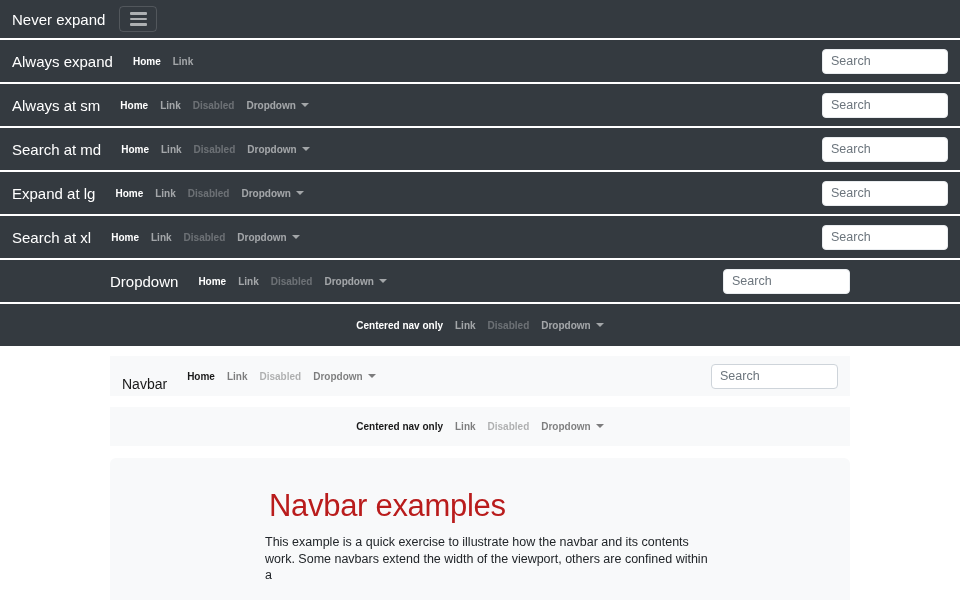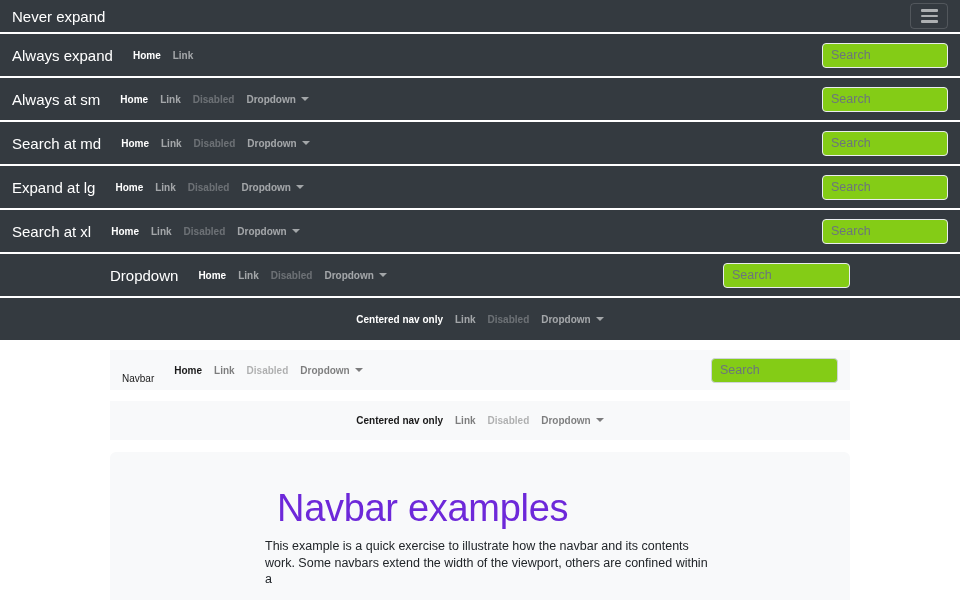--- a/index.html
+++ b/index.html
@@ -10,21 +10,21 @@
     font-family:"Liberation Sans", sans-serif;
     color:#212529;
   }
 
   
   .nav-dark {
     background:#343a40;
     display:flex; align-items:center;
     height:42px; margin-bottom:2px; padding:0 12px;
   }
-  .nav-dark.first { height:32px; justify-content:space-between; }
+  .nav-dark.first { height:38px; }
   .brand-dark {
     color:#fff; font-size:15px; text-decoration:none;
     margin-right:14px; white-space:nowrap; cursor:pointer;
   }
   .nav-link {
     font-size:10px; text-decoration:none; padding:0 6px;
     white-space:nowrap; cursor:pointer;font-weight:bold;
   }
   .d-active   { color:#ffffff; }
   .d-normal   { color:rgba(255,255,255,.55); }
@@ -35,21 +35,21 @@
     border-top:4px solid currentColor;
     border-right:4px solid transparent;
     border-left:4px solid transparent;
   }
 
   .search-input {
     margin-left:auto; width:126px; height:25px;
     border:1px solid #e9ecef; border-radius:4px;
     font-size:12.5px; padding:0 8px; color:#495057;
     font-family:"Liberation Sans", sans-serif;
-    outline:none; background:#84cc16;
+    outline:none; background:#ffffff;
   }
   .search-input::placeholder { color:#6c757d; }
 
   .toggler {
     width:38px; height:26px;
     background:transparent;
     border:1px solid rgba(255,255,255,.15); border-radius:4px;
     display:flex; flex-direction:column; justify-content:center; align-items:center;
     gap:3px; cursor:pointer; padding:0;
   }
@@ -63,37 +63,37 @@
 
   
   .nav-light {
     width:740px; margin:0 auto 11px 110px;
     background:#f8f9fa;
     display:flex; align-items:center;
     height:40px; padding:0 12px;
   }
   .nav-light.centered { justify-content:center; height:39px; margin-bottom:12px; }
   .brand-light {
-    color:rgba(0,0,0,.9); font-size:10px; text-decoration:none;
+    color:rgba(0,0,0,.9); font-size:14px; text-decoration:none;
     margin-right:14px; white-space:nowrap; cursor:pointer;margin-top:16px;
   }
   .l-active   { color:rgba(0,0,0,.9); }
   .l-normal   { color:rgba(0,0,0,.5); }
   .l-disabled { color:rgba(0,0,0,.3); cursor:default; }
   .nav-light .search-input { border:1px solid #ced4da; width:127px; }
 
   
   .jumbotron {
     width:740px; margin-left:110px; height:200px;
     background:#f8f9fa; border-radius:6px 6px 0 0;
     padding:26px 0 0 155px;
   }
   .jumbotron h1 {
-    margin:12px; font-size:38px; font-weight:500; line-height:36px;
-    color:#6d28d9; letter-spacing:-.3px;
+    margin:4px; font-size:31px; font-weight:500; line-height:36px;
+    color:#b91c1c; letter-spacing:-.3px;
   }
   .jumbotron p {
     margin:10px 0 0 0; font-size:12.5px; line-height:16.5px;
     width:445px; color:#212529;
   }
 </style>
 </head>
 <body>
 
 <nav class="nav-dark first">

